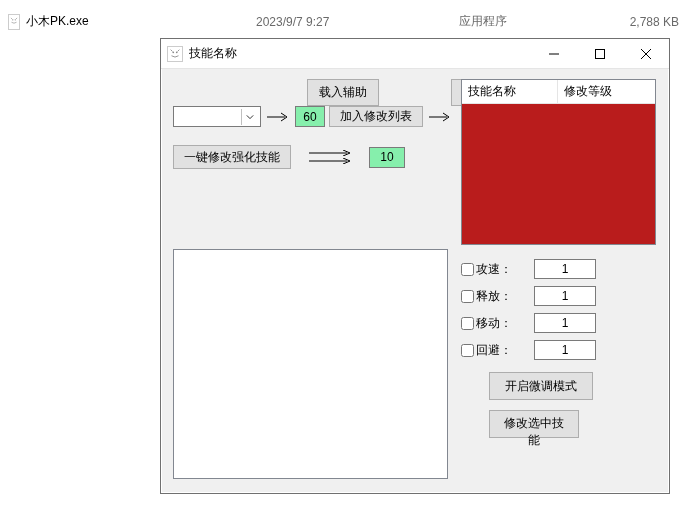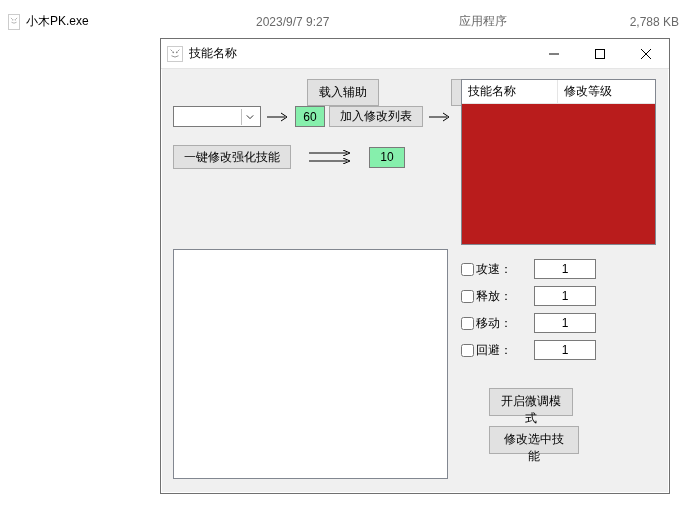--- a/index.html
+++ b/index.html
@@ -292,18 +292,18 @@
         <input type="checkbox" style="">
         <span class="stat-label">移动：</span>
         <div class="stat-val">1</div>
       </div>
       <div class="stat-row">
         <input type="checkbox" style="">
         <span class="stat-label">回避：</span>
         <div class="stat-val">1</div>
       </div>
 
-      <button class="btn" style="width:84px;height:28px;margin-top:28px;margin-left:28px;display:block">开启微调模式</button>
+      <button class="btn" style="width:104px;height:28px;margin-top:12px;margin-left:28px;display:block">开启微调模式</button>
       <button class="btn" style="width:90px;height:28px;margin-top:10px;margin-left:28px;display:block">修改选中技能</button>
     </div>
 
   </div>
 </div>
 
 </body></html>

